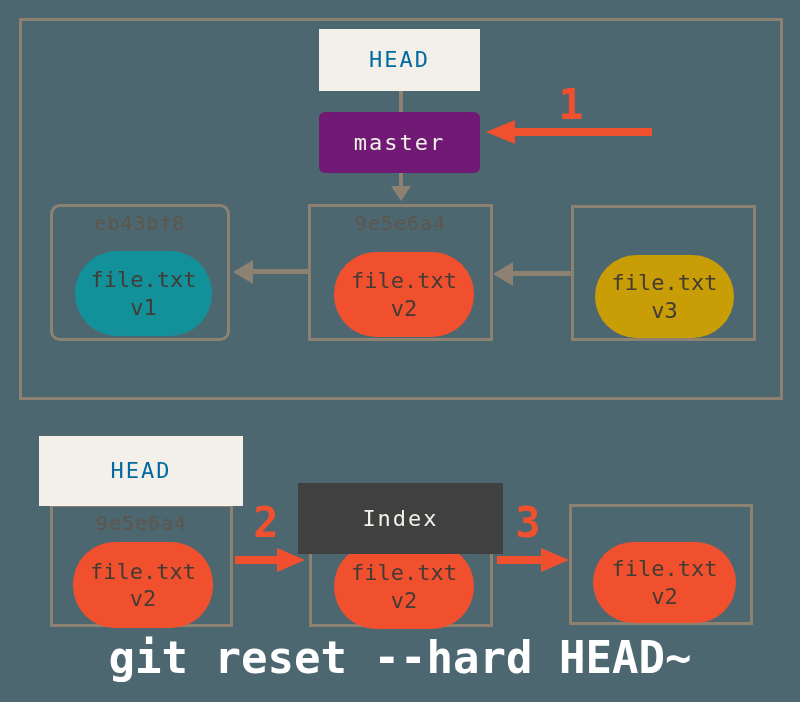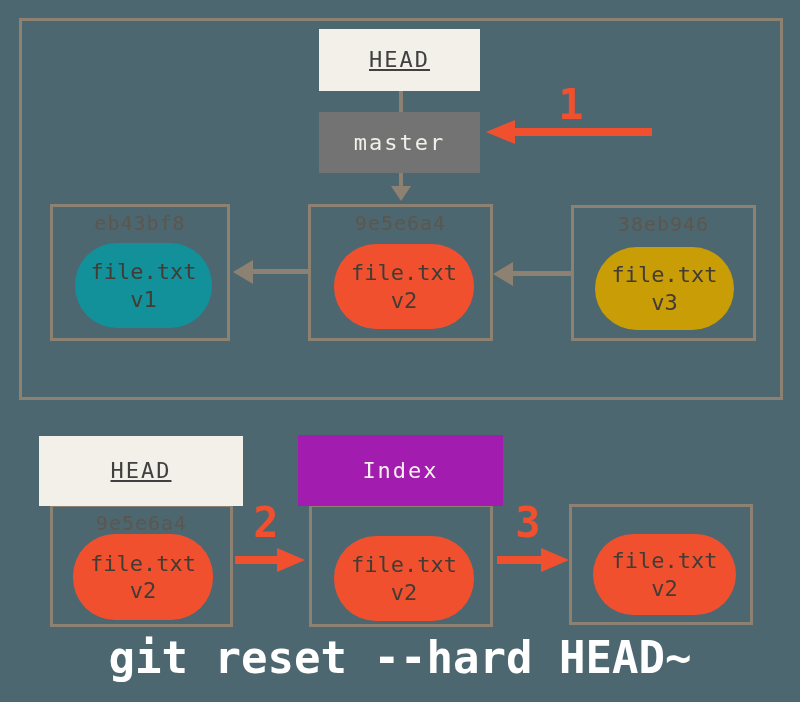--- a/index.html
+++ b/index.html
@@ -30,24 +30,24 @@
   .header-box {
     display: flex;
     align-items: center;
     justify-content: center;
     text-align: center;
     font-size: 22px;
     letter-spacing: 2px;
     line-height: 1.25;
     z-index: 3;
   }
-  .header-white { background: #f2f0e9; color: #404040; text-decoration: underline; }
-  .header-teal  { background: #a21caf; color: #f2f0e9; }
+  .header-white { background: #f2f0e9; color: #0369a1; }
+  .header-teal  { background: #404040; color: #f2f0e9; margin-top: 48px; }
   .header-red   { background: #f1502f; color: #f2f0e9; }
-  .header-gold  { background: #737373; color: #f2f0e9; }
+  .header-gold  { background: #701a75; color: #f2f0e9; border-radius: 6px; }
   .commit-box {
     border: 3px solid #8d8172;
     z-index: 2;
   }
   .hash {
     width: 100%;
     text-align: center;
     padding-top: 5px;
     color: #5d564c;
     font-size: 20px;
@@ -58,20 +58,21 @@
     position: absolute;
     border-radius: 42px;
     display: flex;
     flex-direction: column;
     align-items: center;
     justify-content: center;
     text-align: center;
     font-size: 22px;
     line-height: 1.25;
     color: #423c35;
+    margin-top: 8px;
   }
   .oval-teal { background: #13919b; }
   .oval-red  { background: #f1502f; }
   .oval-gold { background: #c89d05; }
   .line { background: #8d8172; }
   .red-shaft { background: #f1502f; z-index: 4; }
   .tri { width: 0; height: 0; border-style: solid; z-index: 4; }
   .tri-left-gray {
     border-width: 12px 20px 12px 0;
     border-color: transparent #8d8172 transparent transparent;
@@ -123,38 +124,37 @@
     <span>master</span>
   </div>
 
   <div class="abs line" style="left:399px; top:173px; width:4px; height:15px;"></div>
   <div class="abs tri tri-down-gray" style="left:391px; top:186px;"></div>
 
   <div class="abs step-num" style="left:549px; top:84px; width:44px;">1</div>
   <div class="abs tri tri-left-red" style="left:486px; top:120px;"></div>
   <div class="abs red-shaft" style="left:514px; top:128px; width:138px; height:8px;"></div>
 
-  <div class="abs commit-box" style="left:50px; top:204px; width:180px; height:137px;">
+  <div class="abs commit-box" style="left:50px; top:204px; width:180px; height:137px;border-radius:10px;">
     <div class="hash">eb43bf8</div>
     <div class="oval oval-teal" style="left:22px; top:36px; width:137px; height:85px;">
       <span>file.txt</span>
       <span>v1</span>
     </div>
   </div>
 
   <div class="abs commit-box" style="left:308px; top:204px; width:185px; height:137px;">
     <div class="hash">9e5e6a4</div>
     <div class="oval oval-red" style="left:23px; top:37px; width:140px; height:85px;">
       <span>file.txt</span>
       <span>v2</span>
     </div>
   </div>
 
   <div class="abs commit-box" style="left:571px; top:205px; width:185px; height:136px;">
-    <div class="hash">38eb946</div>
     <div class="oval oval-gold" style="left:21px; top:39px; width:139px; height:83px;">
       <span>file.txt</span>
       <span>v3</span>
     </div>
   </div>
 
   <div class="abs tri tri-left-gray" style="left:233px; top:260px;"></div>
   <div class="abs line" style="left:251px; top:269px; width:57px; height:5px;"></div>
 
   <div class="abs tri tri-left-gray" style="left:493px; top:262px;"></div>

